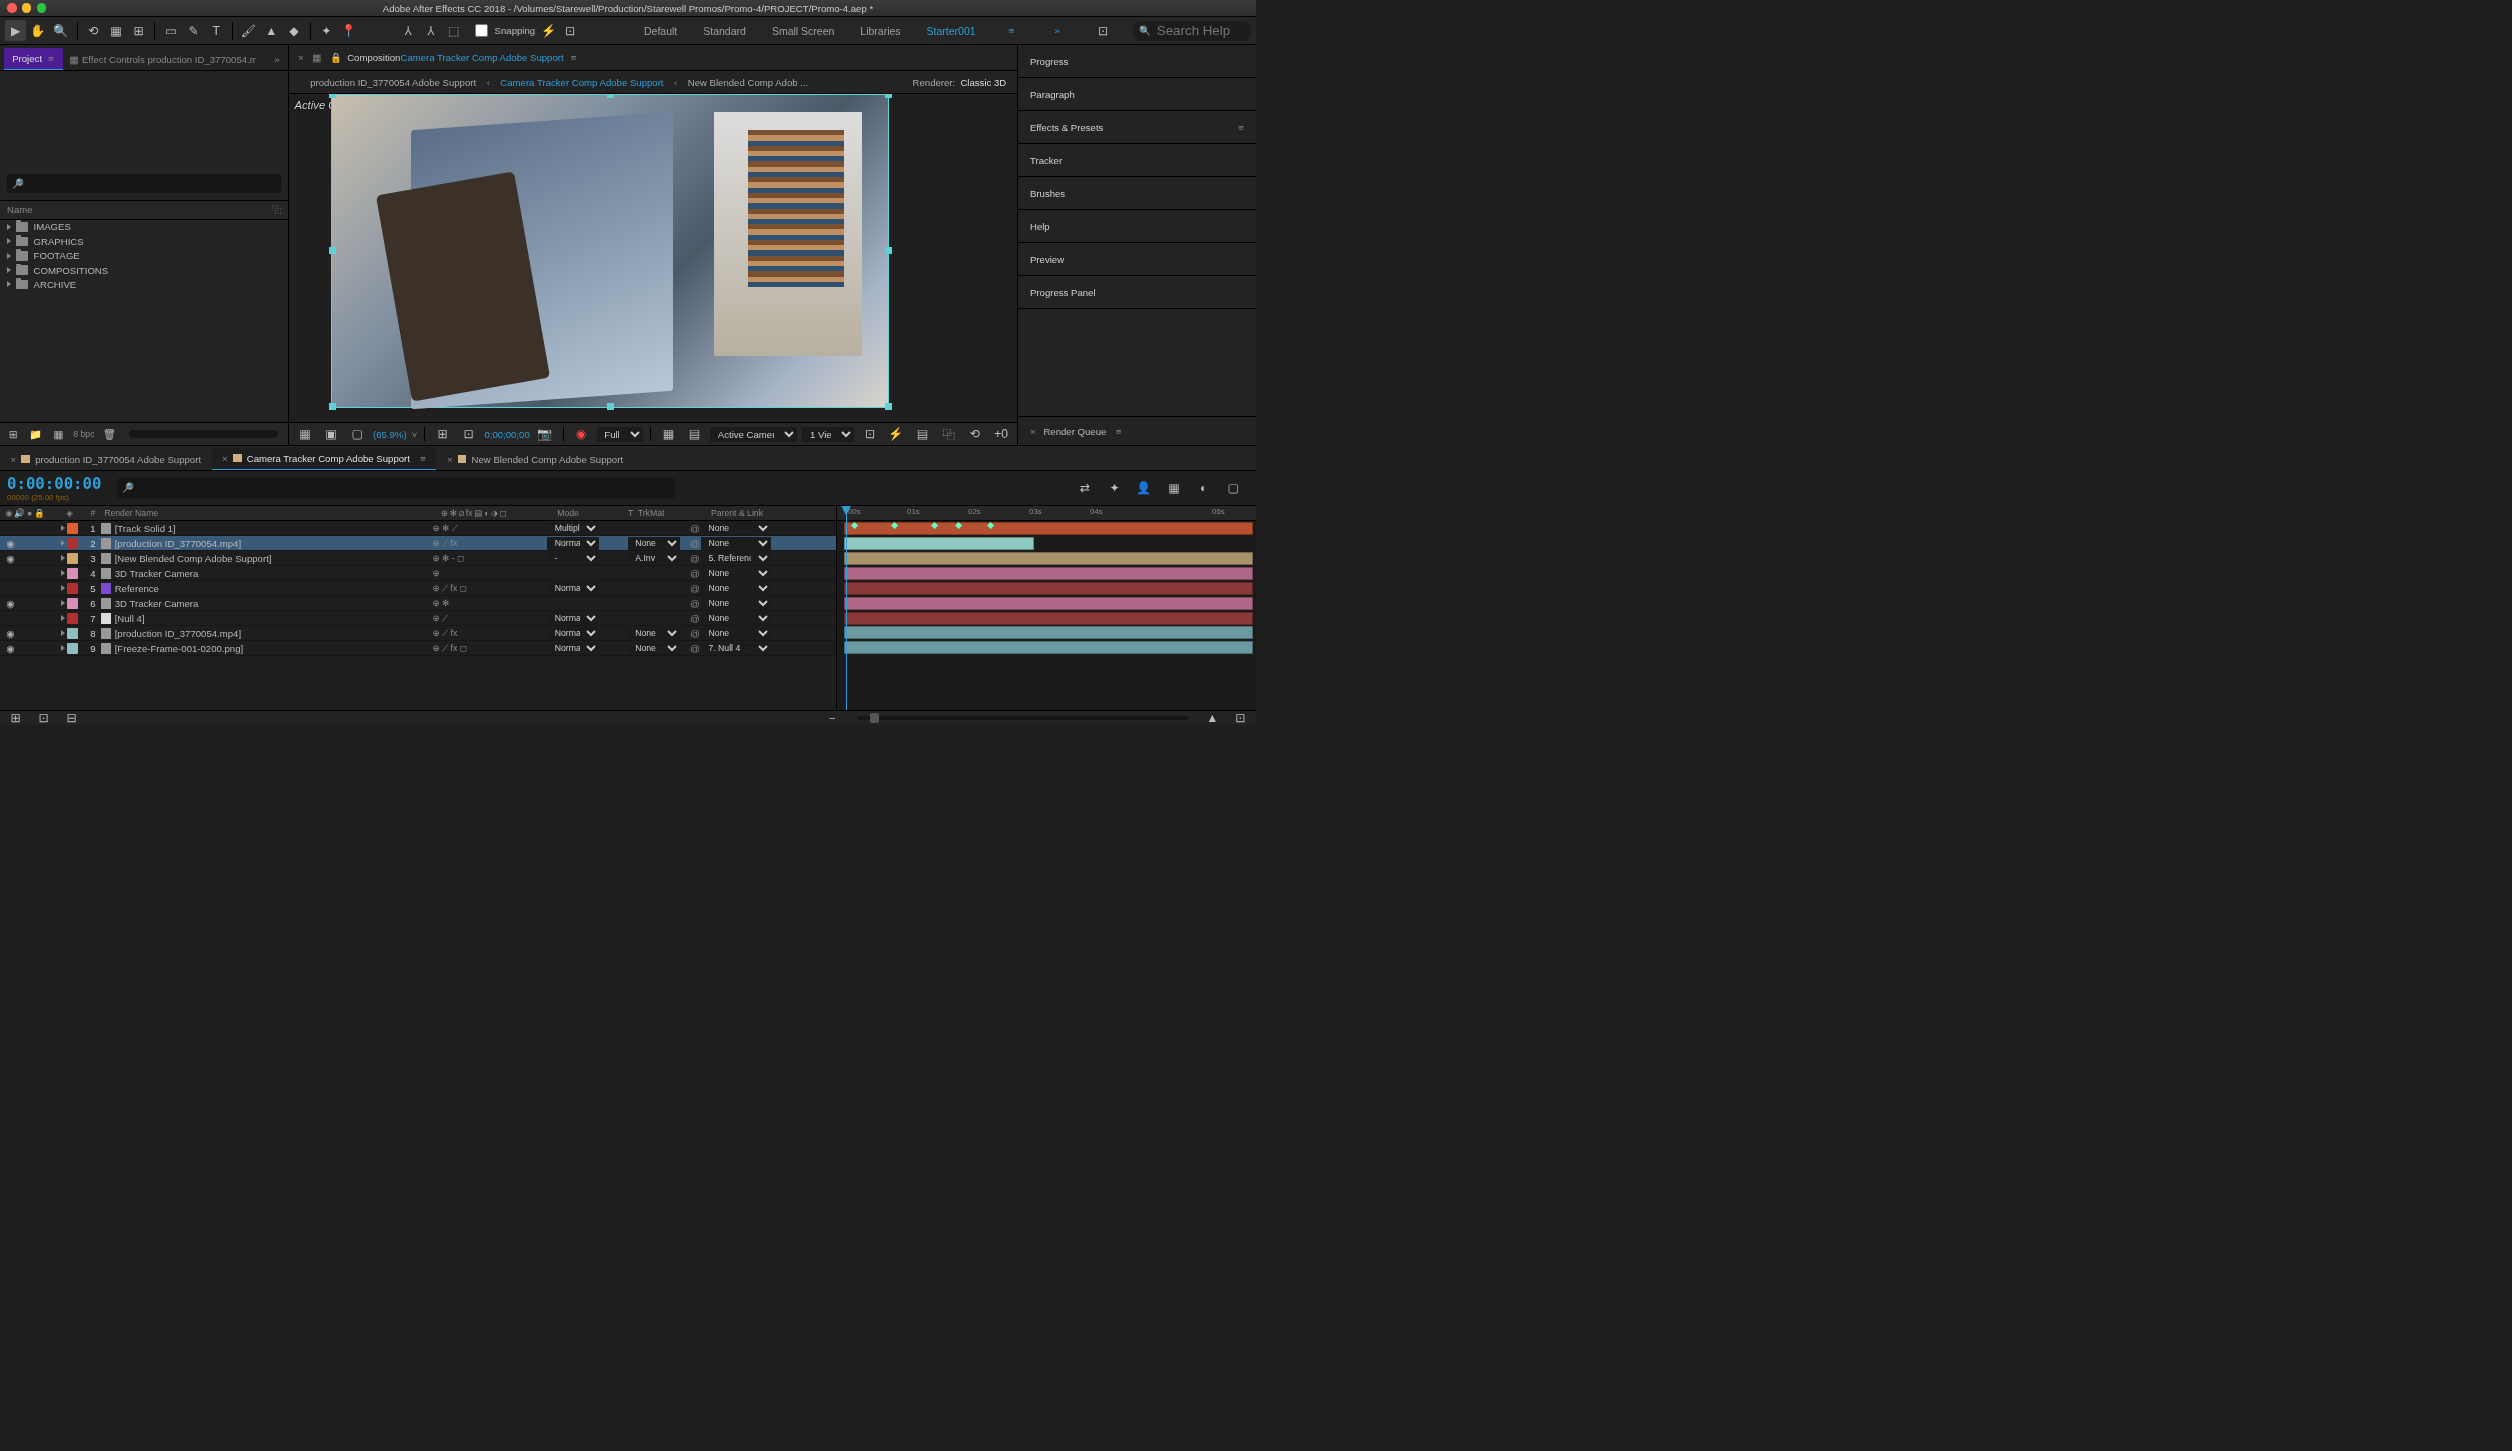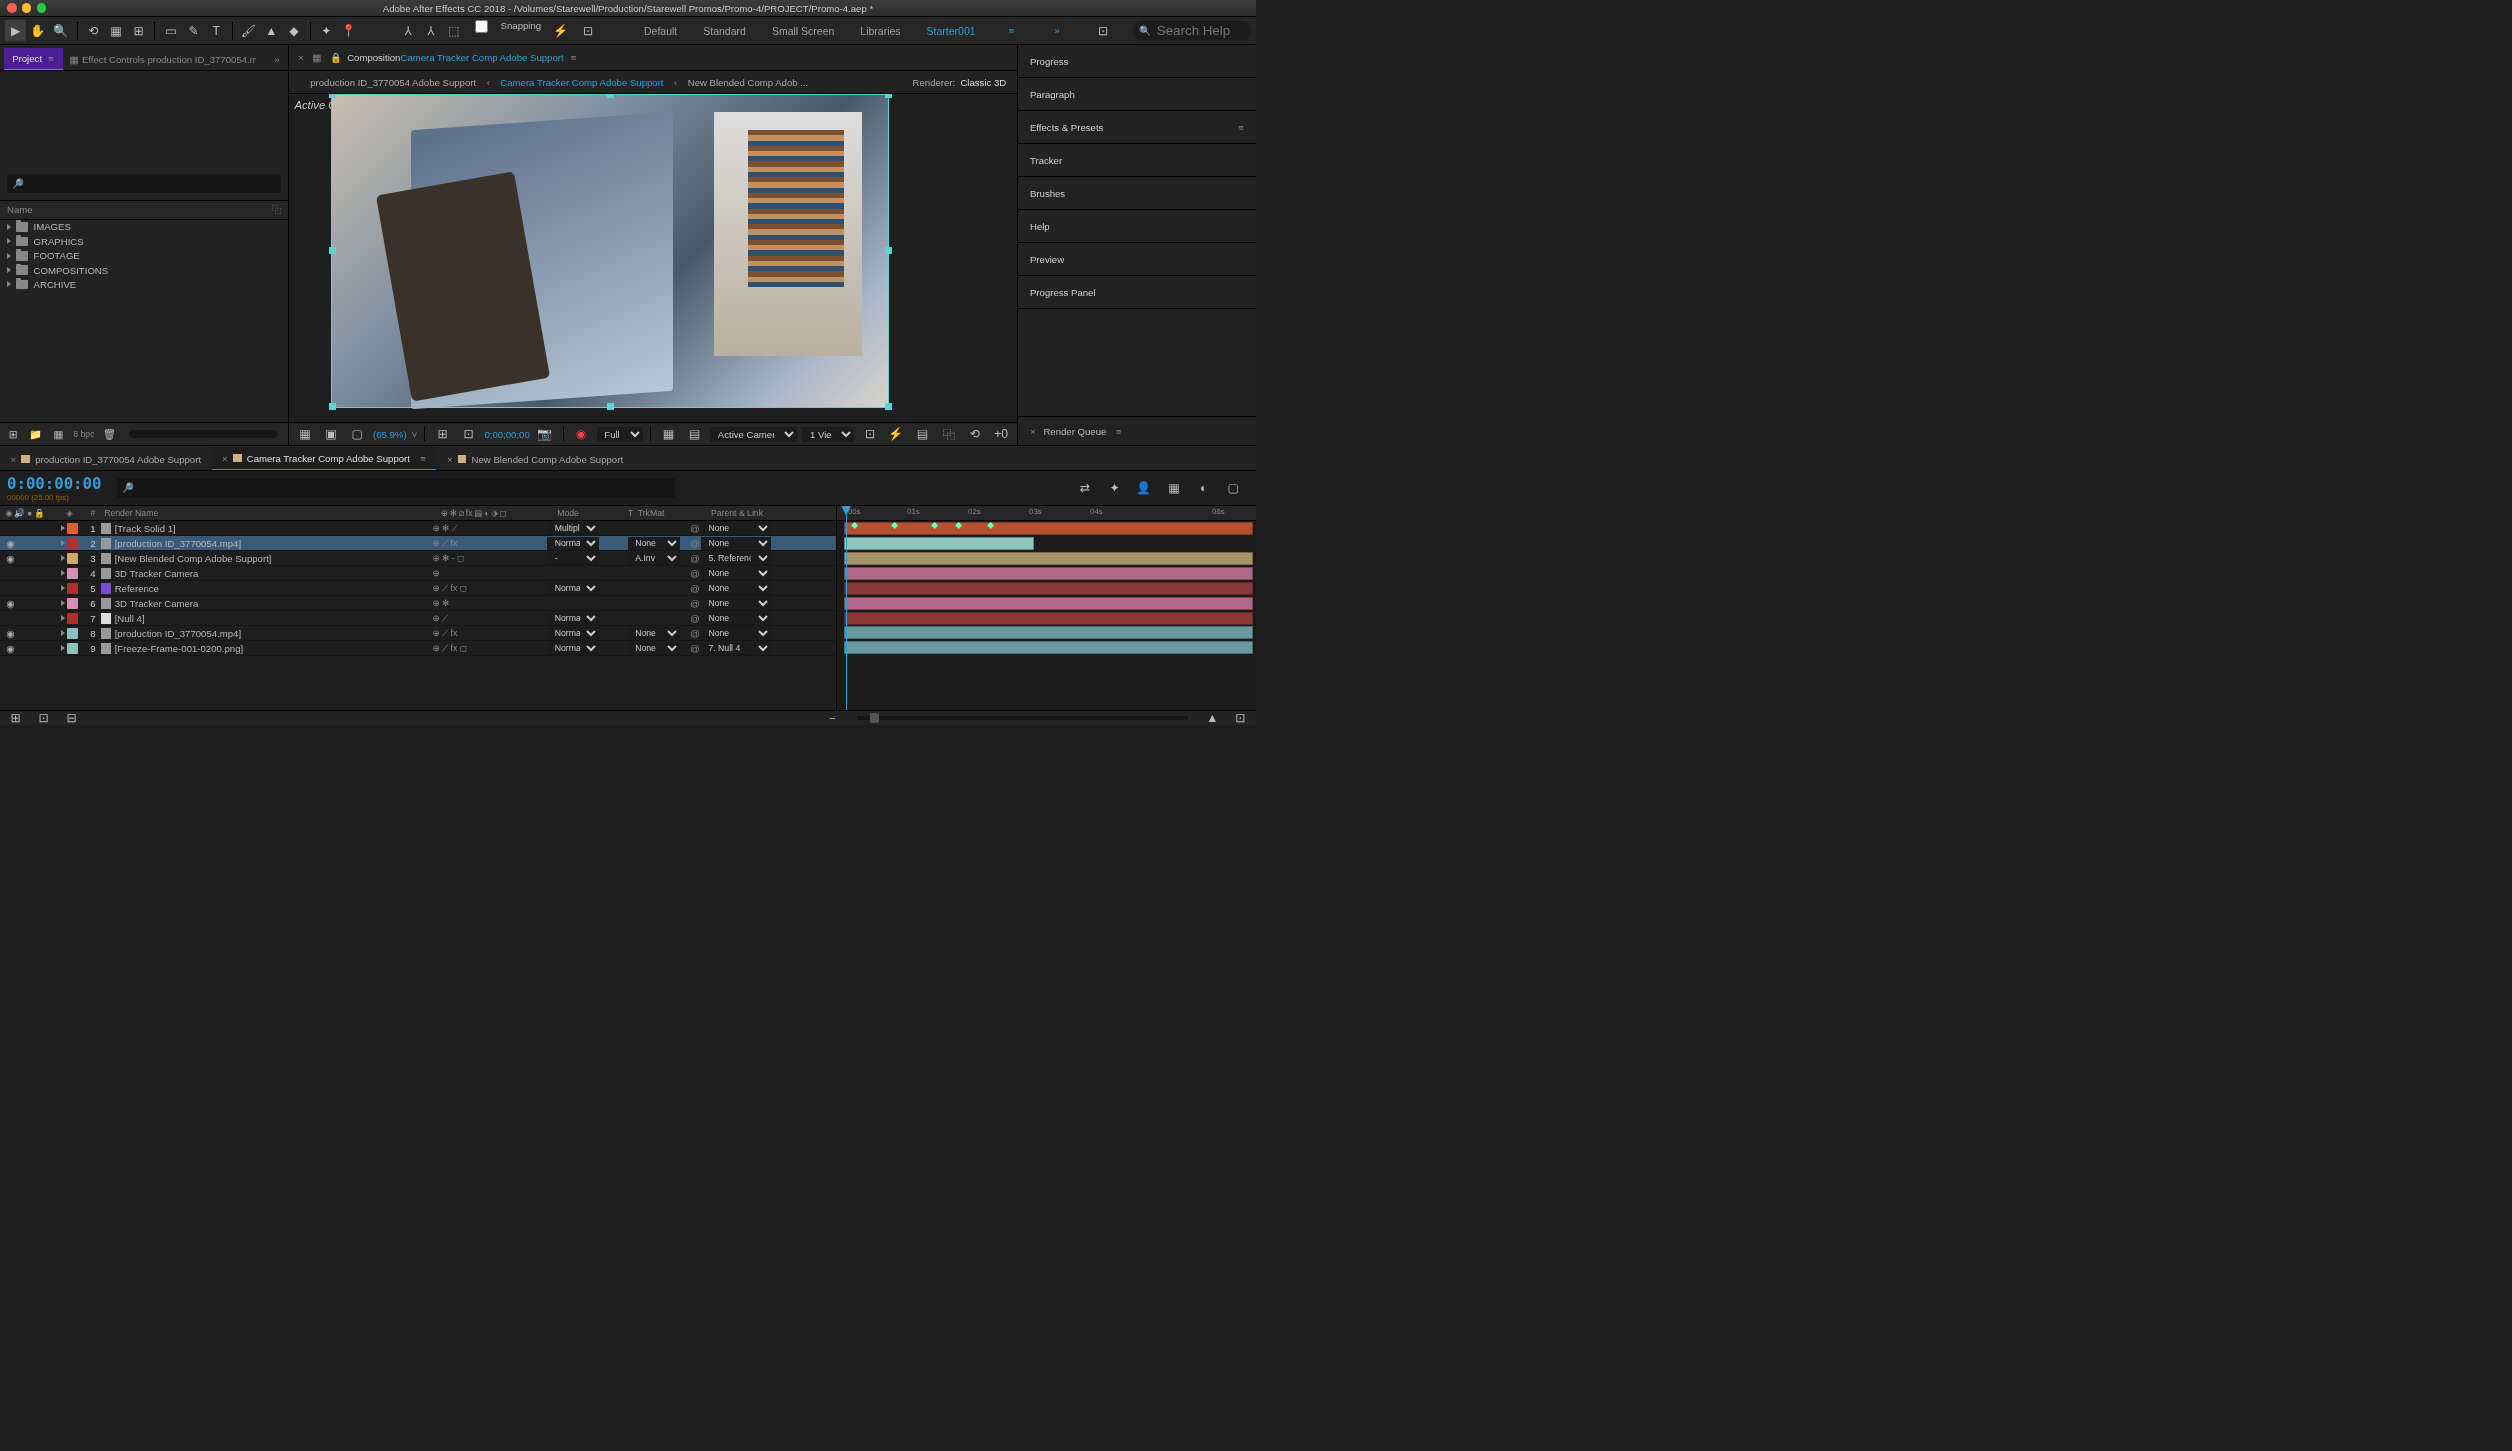--- a/index.html
+++ b/index.html
@@ -43,21 +43,21 @@
   cursor:pointer;border-radius:1.7px;
 }
 .tool-icon.active{background:#3e3e3e}
 .tool-sep{width:0.9px;height:17.4px;background:#000;margin:0 3.5px}
 .workspace-tabs{margin-left:auto;display:flex;gap:26px;align-items:center}
 .ws{color:#a0a0a0;font-size:10.5px;cursor:pointer}
 .ws.active{color:#2e9fd9}
 .ws-more{color:#2e9fd9;padding:0 7px}
 .search-box{display:flex;align-items:center;gap:5.2px;margin-left:17.4px;background:#1c1c1c;padding:2.6px 7px;border-radius:8.7px;min-width:105px}
 .search-box input{background:none;border:none;color:#999;outline:none;width:87px}
-.snap-group{display:flex;align-items:flex-start;gap:13px;color:#bdbdbd;margin-left:8.7px}
+.snap-group{display:flex;align-items:center;gap:7px;color:#bdbdbd;margin-left:8.7px}
 .snap-group input[type=checkbox]{accent-color:#666}
 
 .main{display:flex;height:401px;border-bottom:0.9px solid #000}
 .panel{background:#232323;border-right:0.9px solid #000;display:flex;flex-direction:column}
 
 .left{width:318px}
 .panel-tabs{display:flex;height:26px;align-items:flex-end;border-bottom:0.9px solid #000;padding:0 3.5px;gap:1.7px}
 .tab{padding:5.2px 8.7px;font-size:9.6px;color:#a0a0a0;cursor:pointer;border-bottom:1.7px solid transparent}
 .tab.active{color:#e0e0e0;border-bottom-color:#2e9fd9;background:#4c1d95}
 .tab-x{color:#888;margin-left:3.5px}

